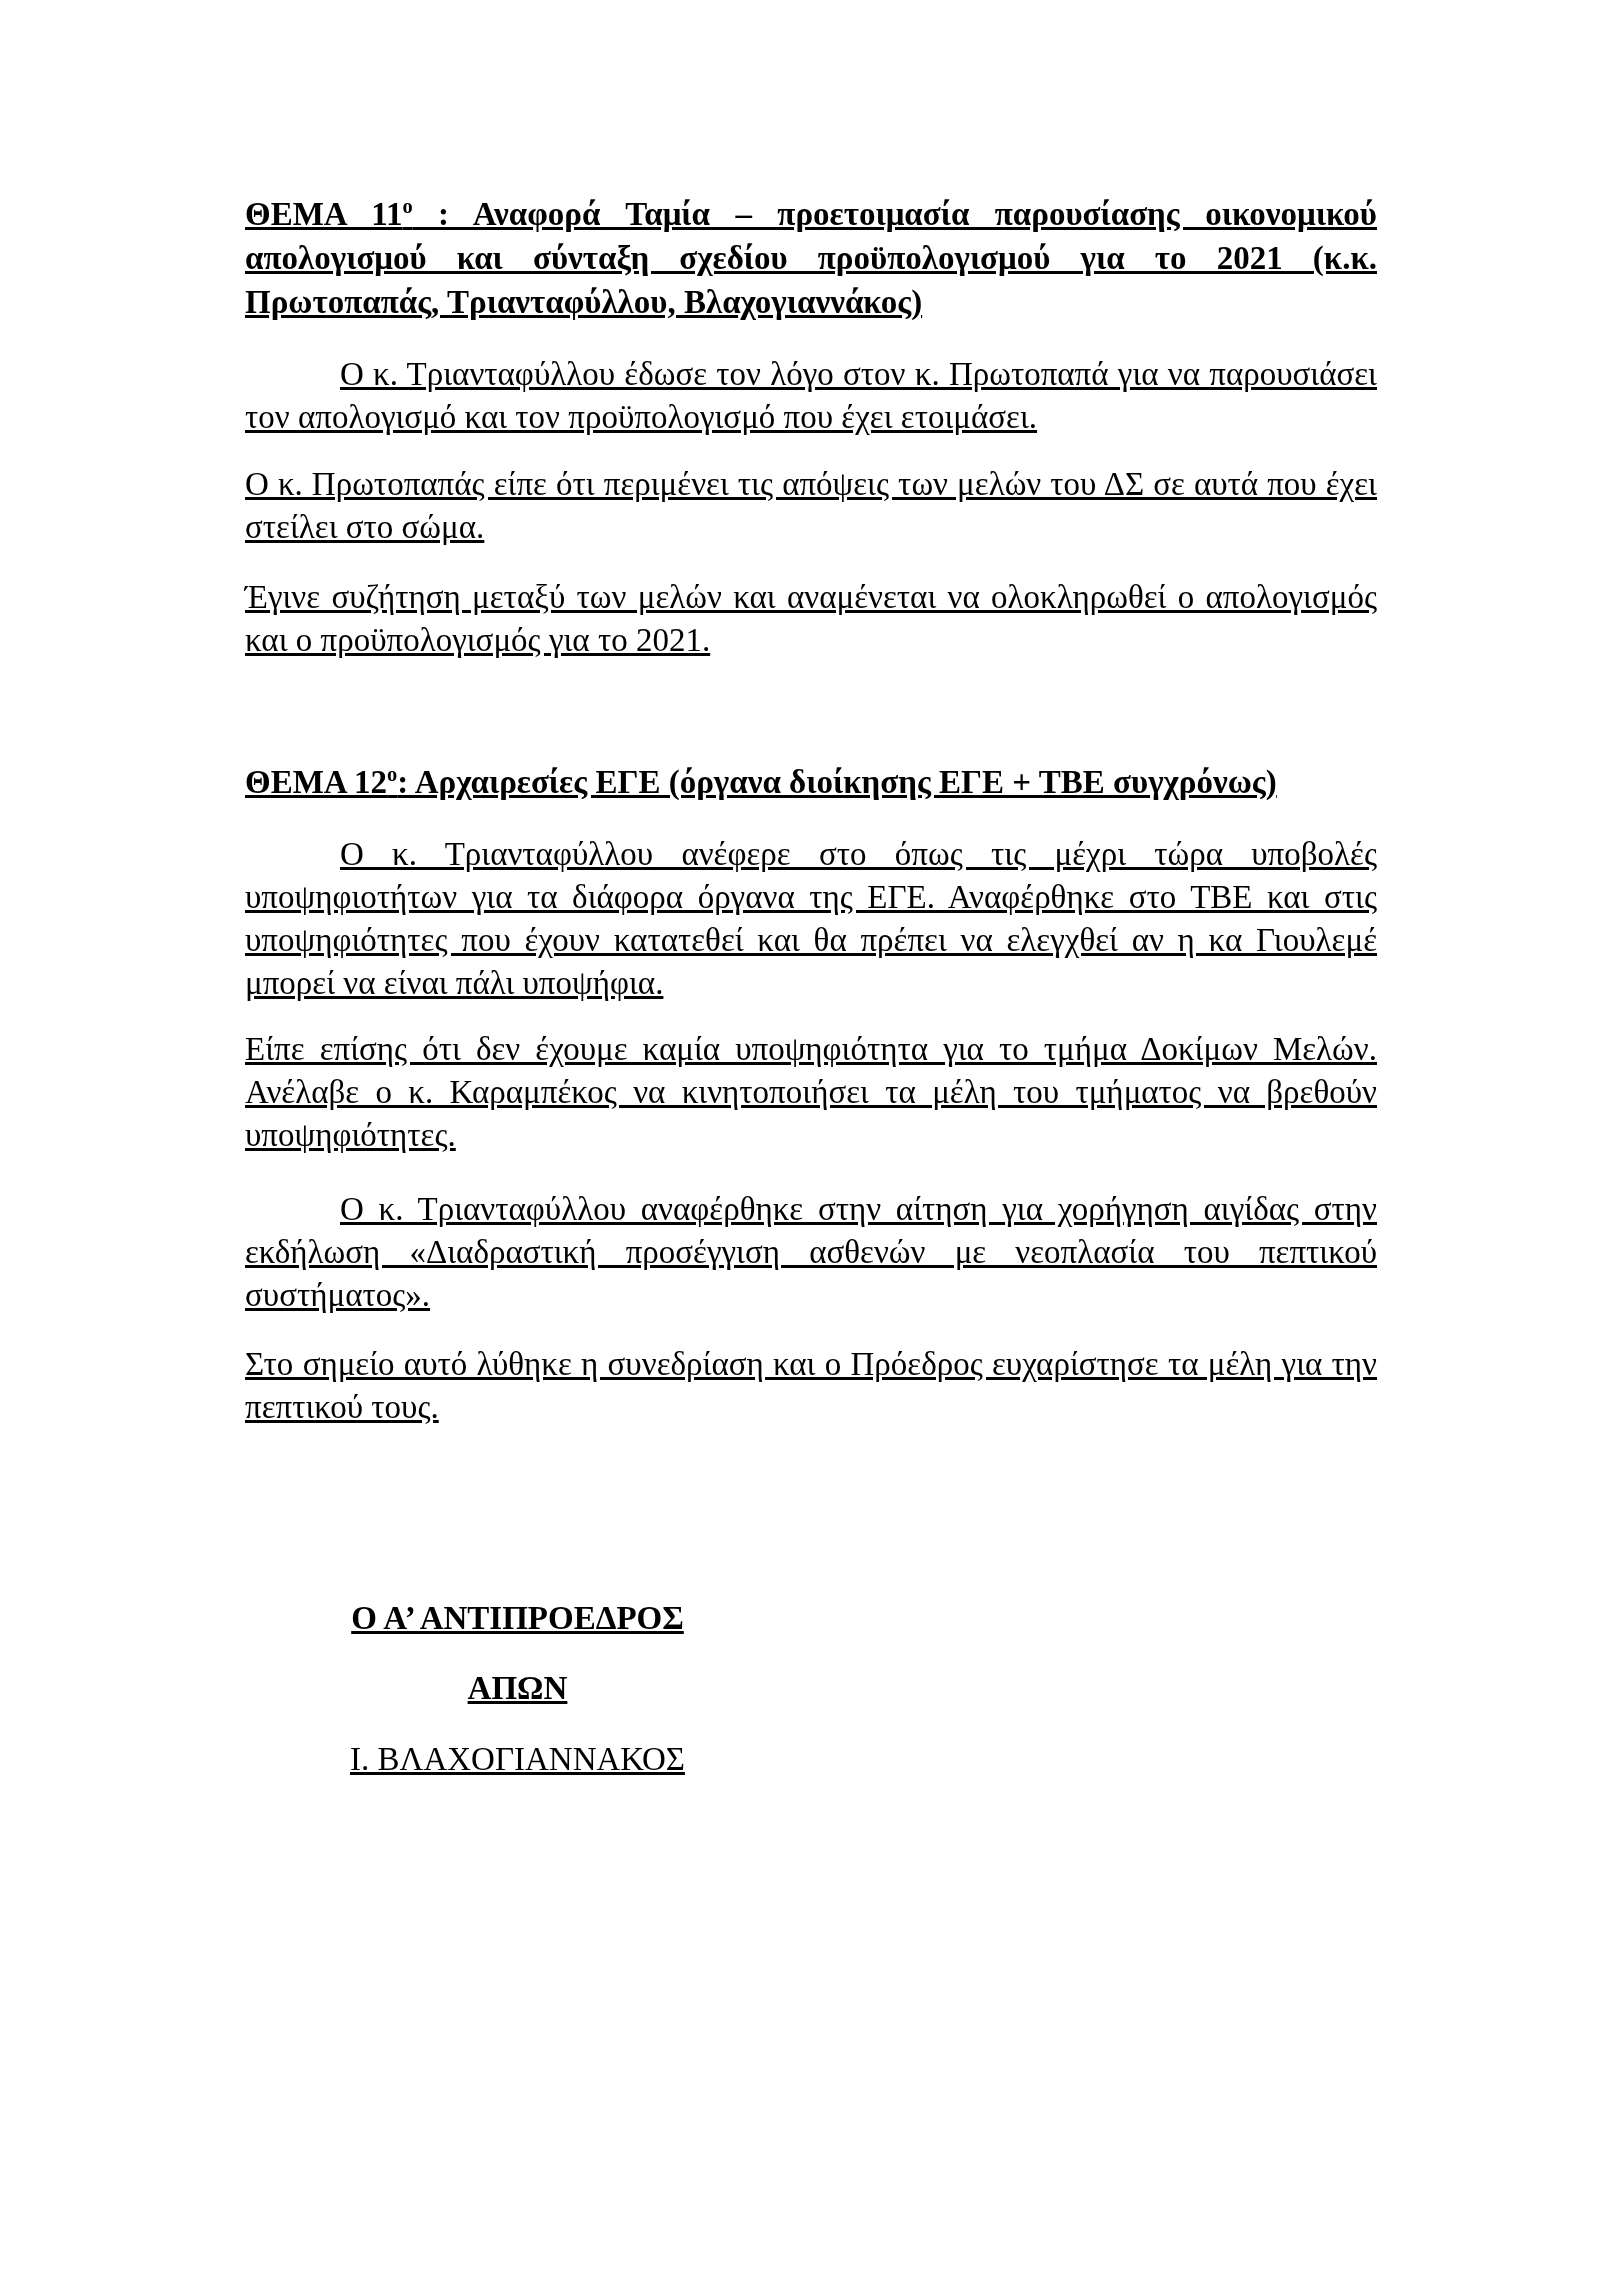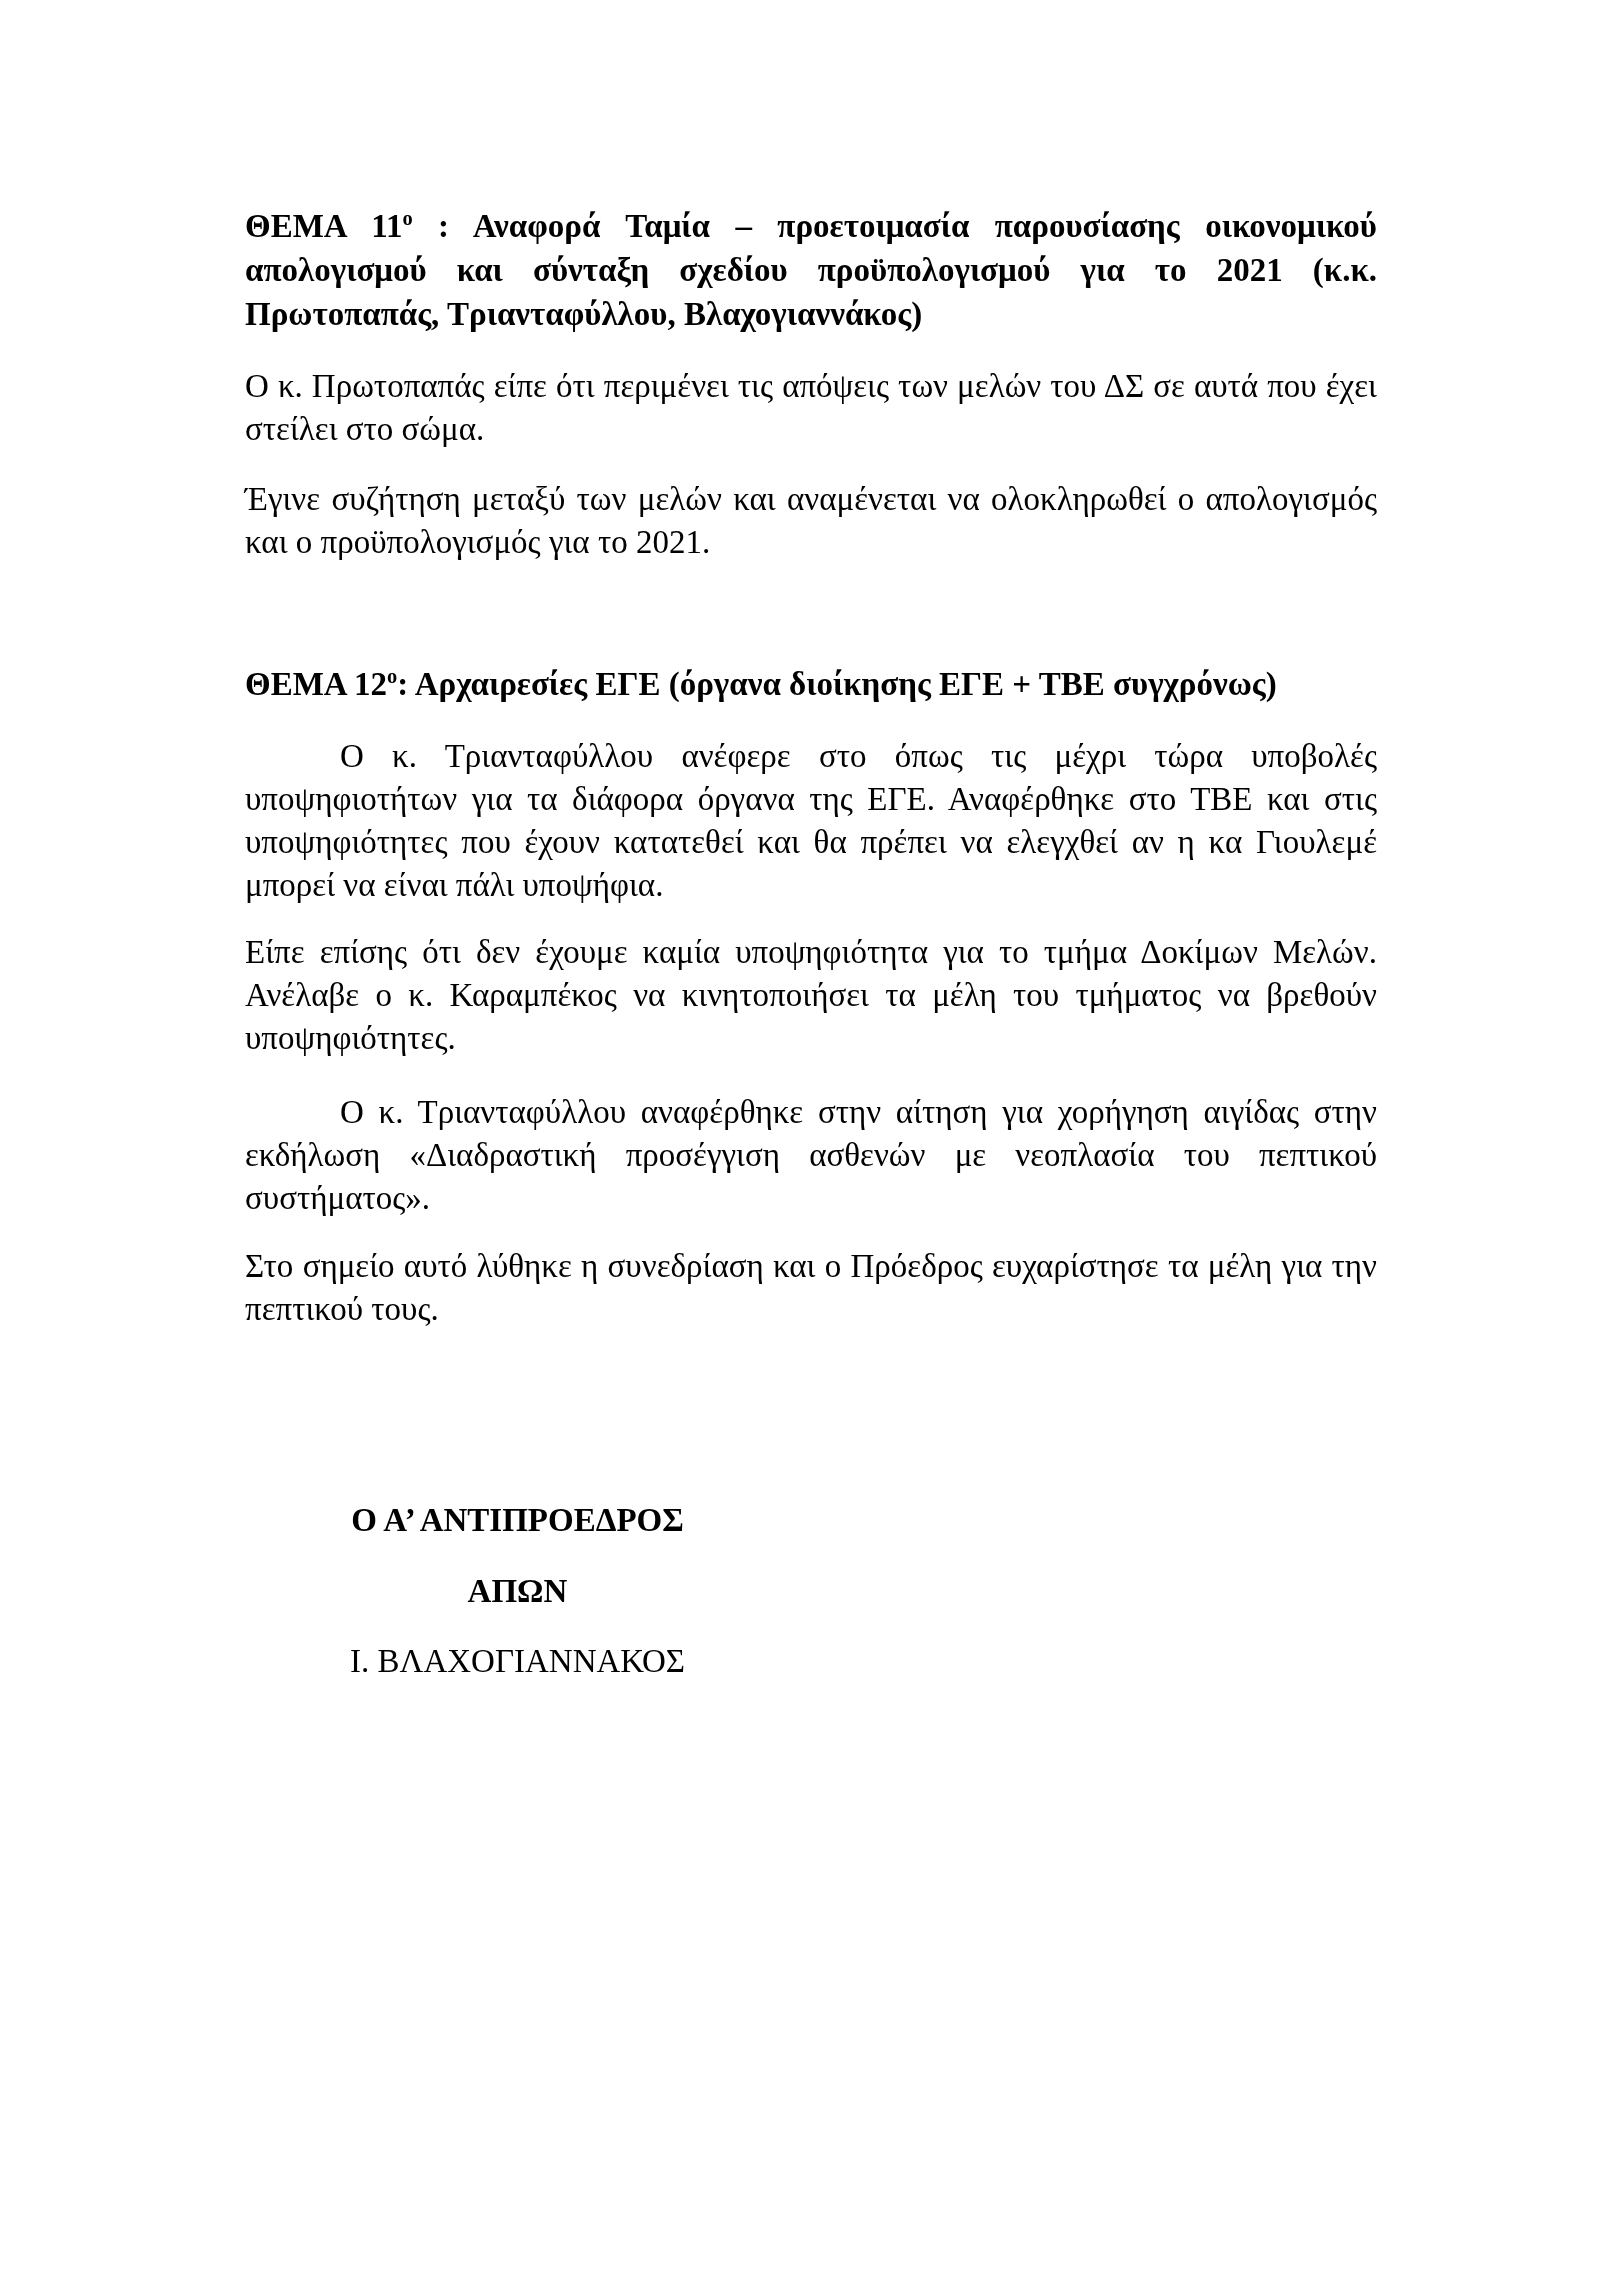--- a/index.html
+++ b/index.html
@@ -1,27 +1,28 @@
 <!DOCTYPE html>
 <html lang="el"><head>
 <meta charset="utf-8">
 <style>
   html, body { margin: 0; padding: 0; background: #ffffff; }
   .page {
     position: relative;
     width: 1621px;
     height: 1777px;
-    margin: 12px auto;
+    margin: 0 auto;
     background: #ffffff;
     color: #000000;
     font-family: "Liberation Serif", serif;
     font-size: 33px;
     box-sizing: border-box;
     padding: 192px 244px 0 245px;
     overflow: hidden;
+    text-decoration: underline;
   }
   .topic-heading {
     font-weight: bold;
     text-align: justify;
     line-height: 44px;
     font-size: 33px;
     margin: 0;
   }
   .para {
     text-align: justify;
@@ -66,20 +67,21 @@
     color: #000000;
   }
 </style>
 </head>
 <body>
 
 <div class="page">
 
   <h2 class="topic-heading mb-h11"><span>ΘΕΜΑ 11</span><sup class="ordinal">ο</sup><span> : Αναφορά Ταμία – προετοιμασία παρουσίασης οικονομικού απολογισμού και σύνταξη σχεδίου προϋπολογισμού για το 2021 (κ.κ. Πρωτοπαπάς, Τριανταφύλλου, Βλαχογιαννάκος)</span></h2>
 
+  <p class="para indent mb-p111">Ο κ. Τριανταφύλλου έδωσε τον λόγο στον κ. Πρωτοπαπά για να παρουσιάσει τον απολογισμό και τον προϋπολογισμό που έχει ετοιμάσει.</p>
   <p class="para mb-p112">Ο κ. Πρωτοπαπάς είπε ότι περιμένει τις απόψεις των μελών του ΔΣ σε αυτά που έχει στείλει στο σώμα.</p>
   <p class="para mb-p113">Έγινε συζήτηση μεταξύ των μελών και αναμένεται να ολοκληρωθεί ο απολογισμός και ο προϋπολογισμός για το 2021.</p>
 
   <h2 class="topic-heading mb-h12"><span>ΘΕΜΑ 12</span><sup class="ordinal">ο</sup><span>: Αρχαιρεσίες ΕΓΕ (όργανα διοίκησης ΕΓΕ + ΤΒΕ συγχρόνως)</span></h2>
 
   <p class="para indent mb-p121">Ο κ. Τριανταφύλλου ανέφερε στο όπως τις μέχρι τώρα υποβολές υποψηφιοτήτων για τα διάφορα όργανα της ΕΓΕ. Αναφέρθηκε στο ΤΒΕ και στις υποψηφιότητες που έχουν κατατεθεί και θα πρέπει να ελεγχθεί αν η κα Γιουλεμέ μπορεί να είναι πάλι υποψήφια.</p>
   <p class="para mb-p122">Είπε επίσης ότι δεν έχουμε καμία υποψηφιότητα για το τμήμα Δοκίμων Μελών. Ανέλαβε ο κ. Καραμπέκος να κινητοποιήσει τα μέλη του τμήματος να βρεθούν υποψηφιότητες.</p>
 
 
   <p class="para indent mb-p131">Ο κ. Τριανταφύλλου αναφέρθηκε στην αίτηση για χορήγηση αιγίδας στην εκδήλωση «Διαδραστική προσέγγιση ασθενών με νεοπλασία του πεπτικού συστήματος».</p>

